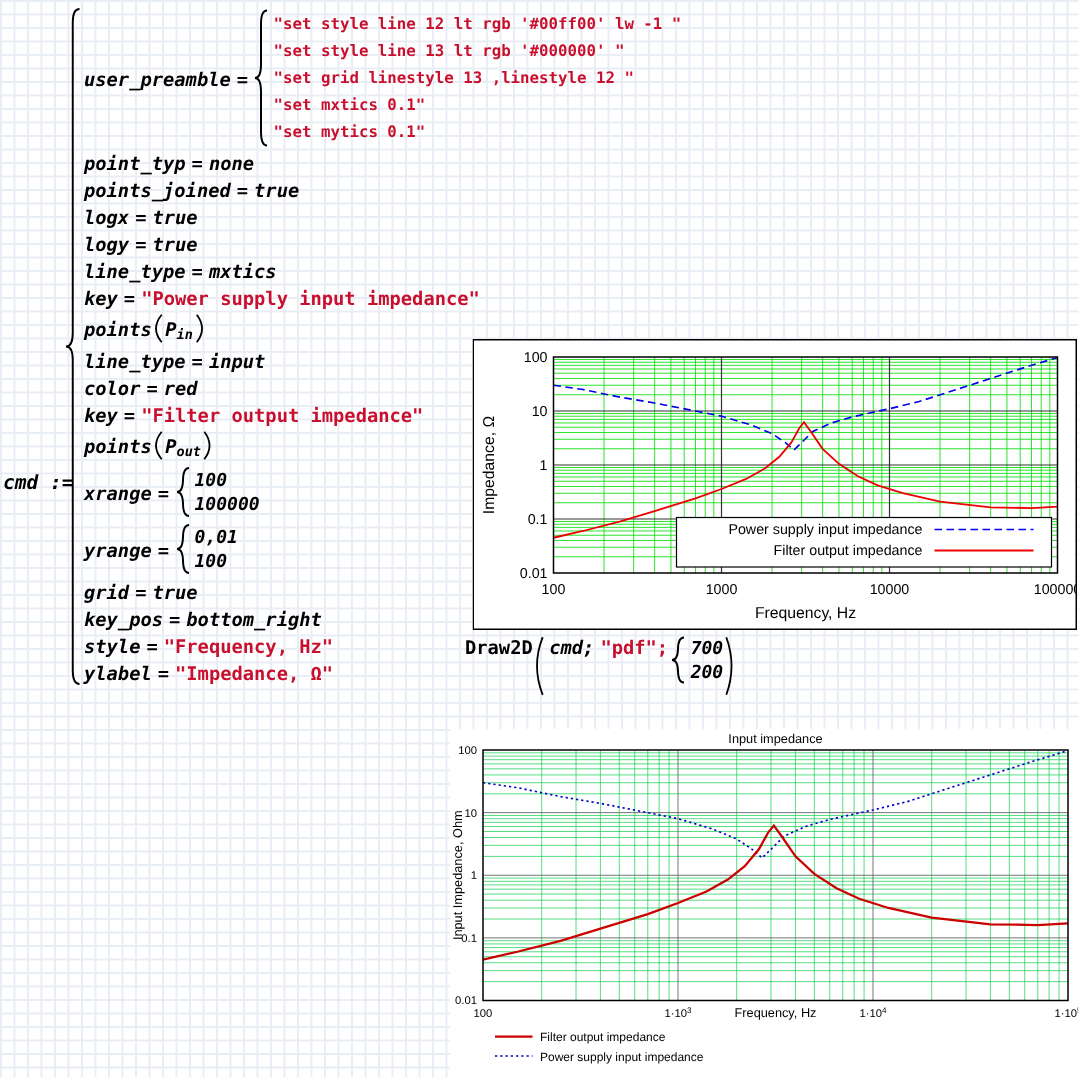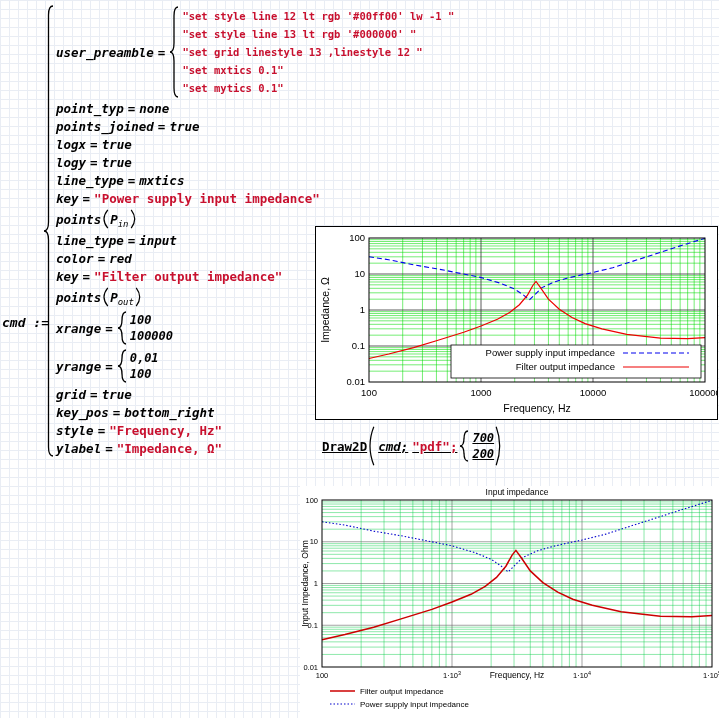--- a/index.html
+++ b/index.html
@@ -7,37 +7,37 @@
     position:relative;width:719px;height:718px;overflow:hidden;background:#fff;
     background-image:
       linear-gradient(to right,#e9edf4 1px,transparent 1px),
       linear-gradient(to bottom,#e9edf4 1px,transparent 1px);
     background-size:9px 9px;
     font-family:"DejaVu Sans Mono","Liberation Mono",monospace;
   }
   .mvar{font-style:italic;font-weight:bold;color:#000;white-space:pre;}
   .op{font-style:normal;font-weight:bold;color:#000;padding:0 4px;white-space:pre;}
   .str{color:#c8102e;font-style:normal;font-weight:bold;white-space:pre;}
-  .sub{font-size:9px;font-style:italic;font-weight:normal;align-self:flex-end;padding-bottom:2px;}
+  .sub{font-size:9px;font-style:italic;font-weight:bold;align-self:flex-end;padding-bottom:2px;}
   #cmd-label{position:absolute;left:2px;top:315px;font-size:13px;}
   #cmd-label .mvar{font-size:13px;}
   #outer-brace{position:absolute;left:44px;top:5px;}
   #lines{position:absolute;left:56px;top:5px;width:660px;}
   .line{display:flex;align-items:center;height:18px;font-size:12.5px;}
   .line svg{display:block;margin:0 1px;}
   .t-preamble{height:94px;}
   .t-func{height:24px;}
   .t-stack{height:38px;}
   .strcol{display:flex;flex-direction:column;justify-content:center;}
   .strcol .str{font-size:10.5px;line-height:18px;height:18px;}
   .numcol{display:flex;flex-direction:column;justify-content:center;}
   .numcol div{font-style:italic;font-weight:bold;font-size:12px;line-height:16px;white-space:pre;}
   #chart1{position:absolute;left:315px;top:226px;width:403px;height:194px;background:#fff;}
   #chart2{position:absolute;left:300px;top:486px;width:419px;height:232px;background:#fff;}
-  #draw2d{position:absolute;left:322px;top:424px;display:flex;align-items:center;font-size:12.5px;height:44px;text-decoration:underline;}
+  #draw2d{position:absolute;left:310px;top:424px;display:flex;align-items:flex-start;font-size:12.5px;height:44px;}
   #draw2d svg{display:block;margin:0 1px;}
   #draw2d .fnname{font-style:normal;font-weight:bold;white-space:pre;}
   #draw2d .mvar,#draw2d .str{padding:0 2px;}
 </style>
 </head>
 <body>
 
 <div id="screen">
 
   <div id="cmd-label">

